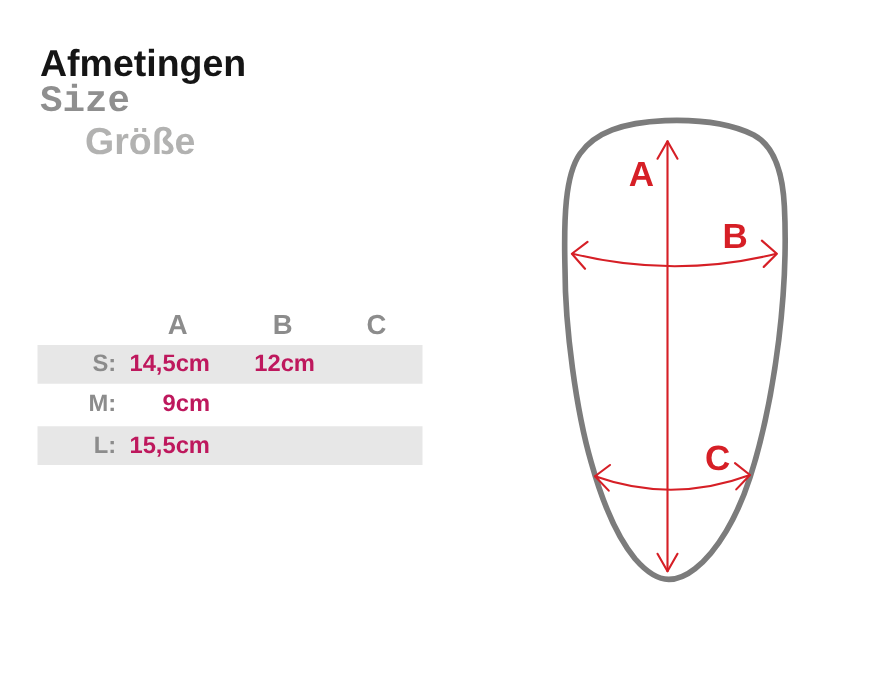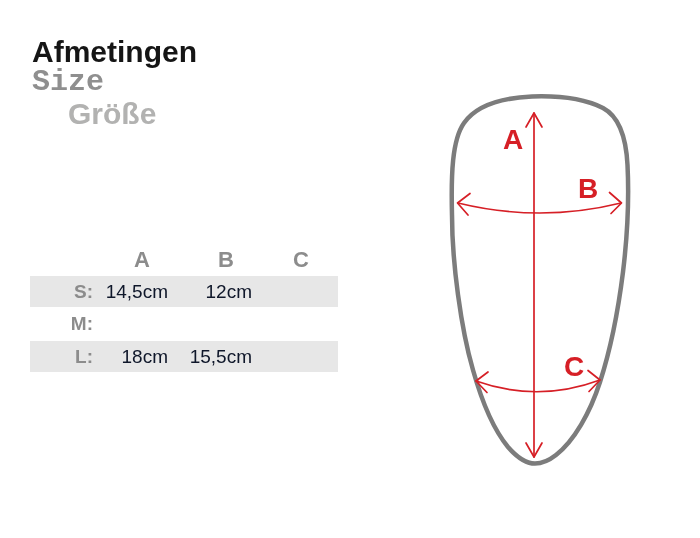--- a/index.html
+++ b/index.html
@@ -42,22 +42,23 @@
   .t-row.stripe { background: #e7e7e7; }
   .t-header   { height: 33px; }
   .t-row-s    { height: 31px; }
   .t-row-m    { height: 34px; }
   .t-row-l    { height: 31px; }
   .t-cell {
     display: flex;
     align-items: center;
     justify-content: flex-end;
     font-size: 19px;
-    color: #0f172a;
+    color: #be185d;
     white-space: nowrap;
+    font-weight: bold;
   }
   .t-head {
     font-weight: bold;
     font-size: 22px;
     color: #8c8c8c;
     padding-right: 18px;
   }
   .t-label {
     font-weight: bold;
     font-size: 19px;
@@ -96,25 +97,25 @@
     </div>
 
     <div class="t-row t-row-s stripe" style="background-color: rgb(231, 231, 231);">
       <div class="t-cell t-label">S:</div>
       <div class="t-cell">14,5cm</div>
       <div class="t-cell">12cm</div>
     </div>
 
     <div class="t-row t-row-m">
       <div class="t-cell t-label">M:</div>
+      <div class="t-cell">9cm</div>
     </div>
 
     <div class="t-row t-row-l stripe" style="background-color: rgb(231, 231, 231);">
       <div class="t-cell t-label">L:</div>
-      <div class="t-cell">18cm</div>
       <div class="t-cell">15,5cm</div>
     </div>
   </div>
 
   <svg class="diagram-svg" width="700" height="538" viewBox="0 0 700 538">
 
     <path d="M 452,215
              C 451,175 452,140 464,123
              C 476,106 498,98 532,96.5
              C 560,95.5 585,99 603,108

